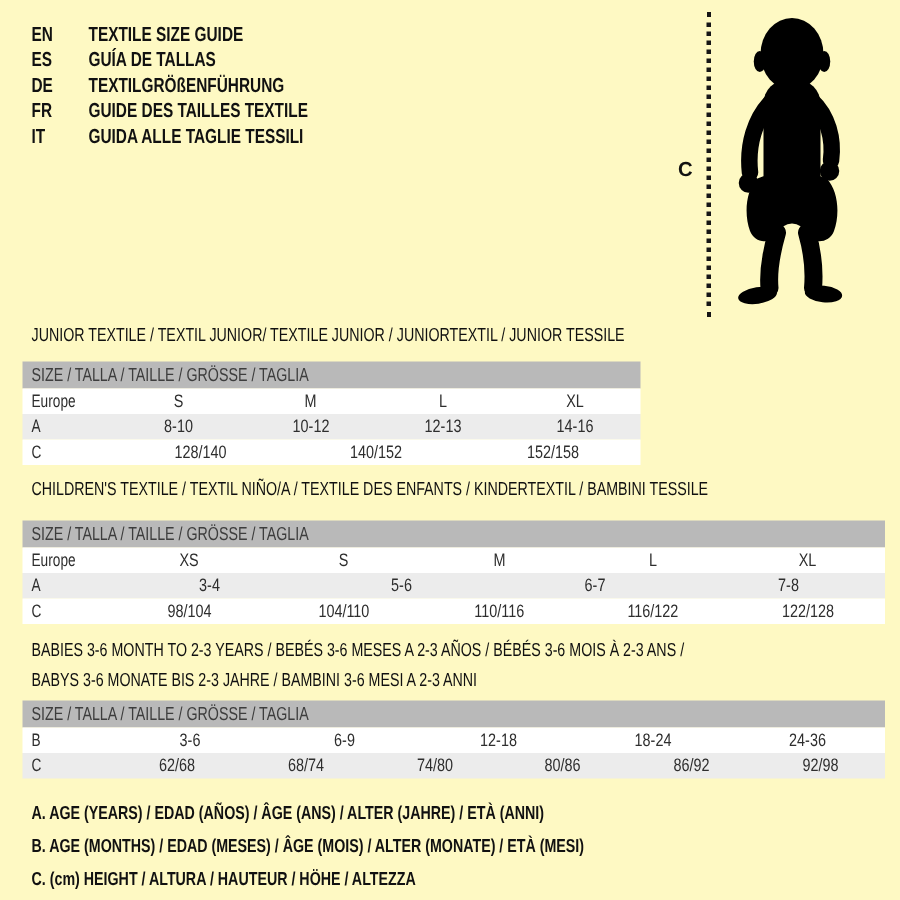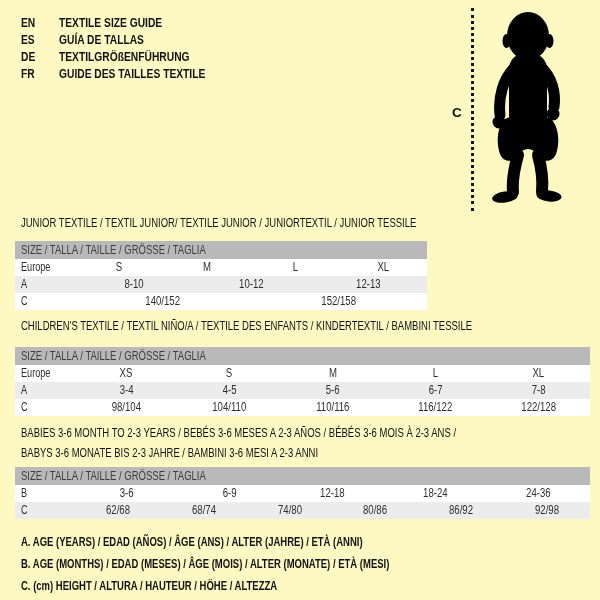--- a/index.html
+++ b/index.html
@@ -57,20 +57,24 @@
       <span class="lang-label"><span class="cond">GUÍA DE TALLAS</span></span>
     </div>
     <div class="lang-row">
       <span class="lang-code"><span class="cond">DE</span></span>
       <span class="lang-label"><span class="cond">TEXTILGRÖßENFÜHRUNG</span></span>
     </div>
     <div class="lang-row">
       <span class="lang-code"><span class="cond">FR</span></span>
       <span class="lang-label"><span class="cond">GUIDE DES TAILLES TEXTILE</span></span>
     </div>
+    <div class="lang-row">
+      <span class="lang-code"><span class="cond">IT</span></span>
+      <span class="lang-label"><span class="cond">GUIDA ALLE TAGLIE TESSILI</span></span>
+    </div>
   </div>
 
   <div class="fig">
     <span class="fig-c">C</span>
     <div class="dotline"></div>
     <svg width="86" height="200" viewBox="0 0 86 200" aria-hidden="true">
       <g fill="#000000">
         <ellipse cx="45" cy="27" rx="21" ry="24"></ellipse>
         <ellipse cx="23.5" cy="32" rx="4" ry="7"></ellipse>
         <ellipse cx="66.5" cy="32" rx="4" ry="7"></ellipse>
@@ -98,23 +102,25 @@
       <span class="tcell"><span class="condc">S</span></span>
       <span class="tcell"><span class="condc">M</span></span>
       <span class="tcell"><span class="condc">L</span></span>
       <span class="tcell"><span class="condc">XL</span></span>
     </div>
     <div class="trow alt">
       <span class="tlabel"><span class="cond">A</span></span>
       <span class="tcell"><span class="condc">8-10</span></span>
       <span class="tcell"><span class="condc">10-12</span></span>
       <span class="tcell"><span class="condc">12-13</span></span>
+      <span class="tcell"><span class="condc">14-16</span></span>
     </div>
     <div class="trow">
       <span class="tlabel"><span class="cond">C</span></span>
+      <span class="tcell"><span class="condc">128/140</span></span>
       <span class="tcell"><span class="condc">140/152</span></span>
       <span class="tcell"><span class="condc">152/158</span></span>
     </div>
   </div>
 
   <div class="sec-title" style="left:21px;top:320px;">
     <span class="cond">CHILDREN'S TEXTILE / TEXTIL NIÑO/A / TEXTILE DES ENFANTS / KINDERTEXTIL / BAMBINI TESSILE</span>
   </div>
   <div class="size-table" style="left:15px;top:347px;width:575px;">
     <div class="bar"><span class="cond">SIZE / TALLA / TAILLE / GRÖSSE / TAGLIA</span></div>
@@ -122,21 +128,20 @@
       <span class="tlabel"><span class="cond">Europe</span></span>
       <span class="tcell"><span class="condc">XS</span></span>
       <span class="tcell"><span class="condc">S</span></span>
       <span class="tcell"><span class="condc">M</span></span>
       <span class="tcell"><span class="condc">L</span></span>
       <span class="tcell"><span class="condc">XL</span></span>
     </div>
     <div class="trow alt">
       <span class="tlabel"><span class="cond">A</span></span>
       <span class="tcell"><span class="condc">3-4</span></span>
-      <span class="tcell"><span class="condc">4-5</span></span>
       <span class="tcell"><span class="condc">5-6</span></span>
       <span class="tcell"><span class="condc">6-7</span></span>
       <span class="tcell"><span class="condc">7-8</span></span>
     </div>
     <div class="trow">
       <span class="tlabel"><span class="cond">C</span></span>
       <span class="tcell"><span class="condc">98/104</span></span>
       <span class="tcell"><span class="condc">104/110</span></span>
       <span class="tcell"><span class="condc">110/116</span></span>
       <span class="tcell"><span class="condc">116/122</span></span>

